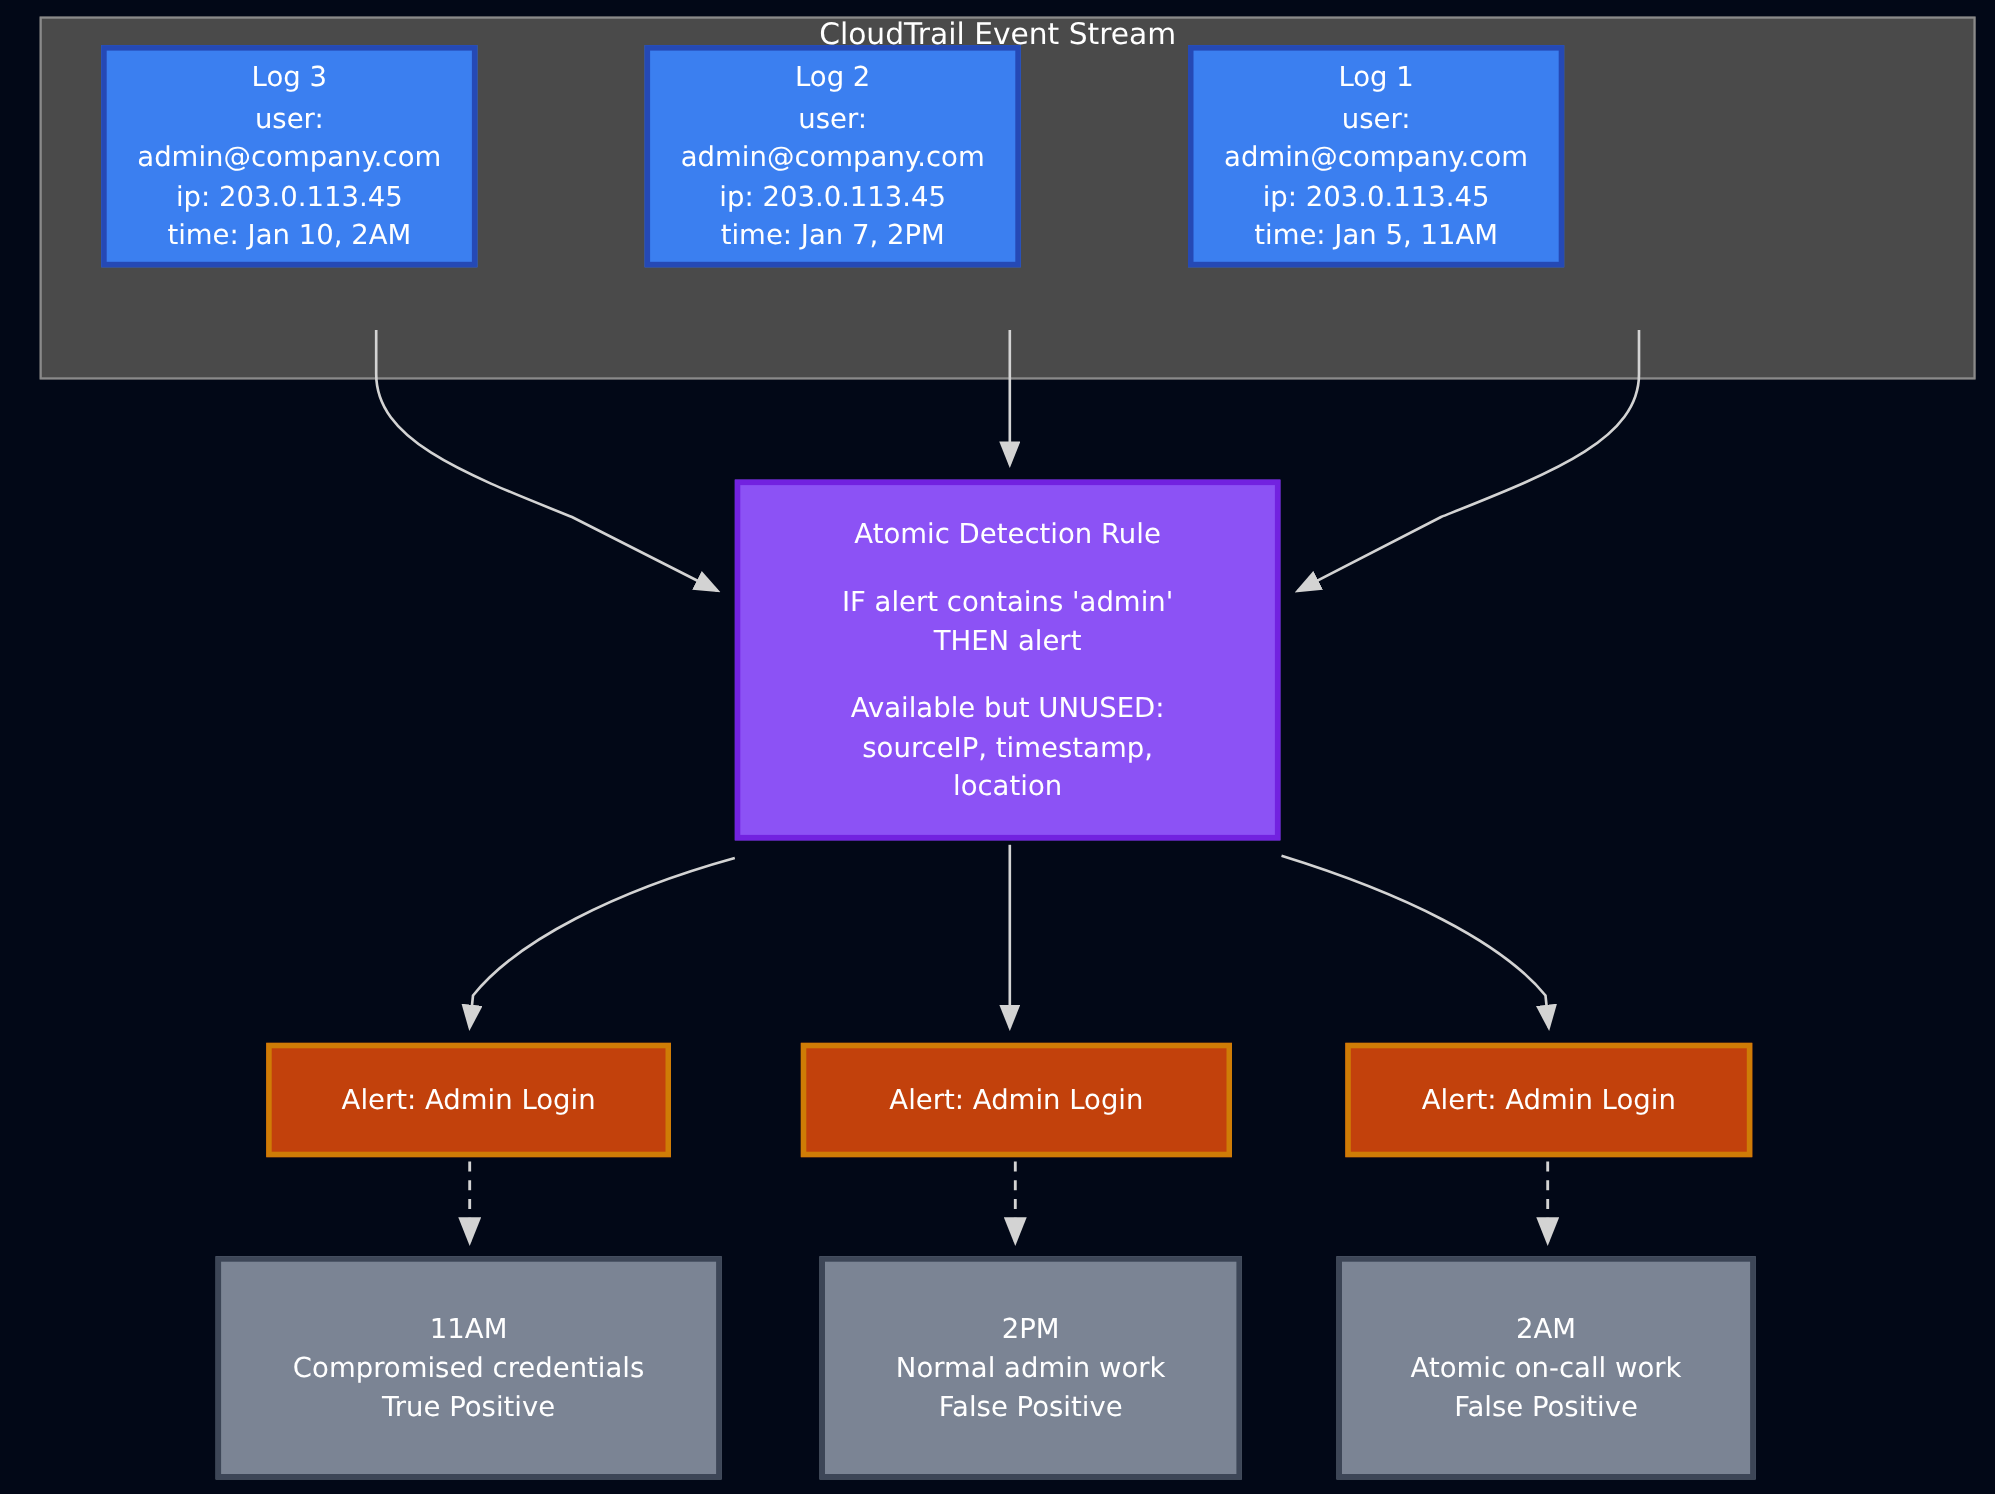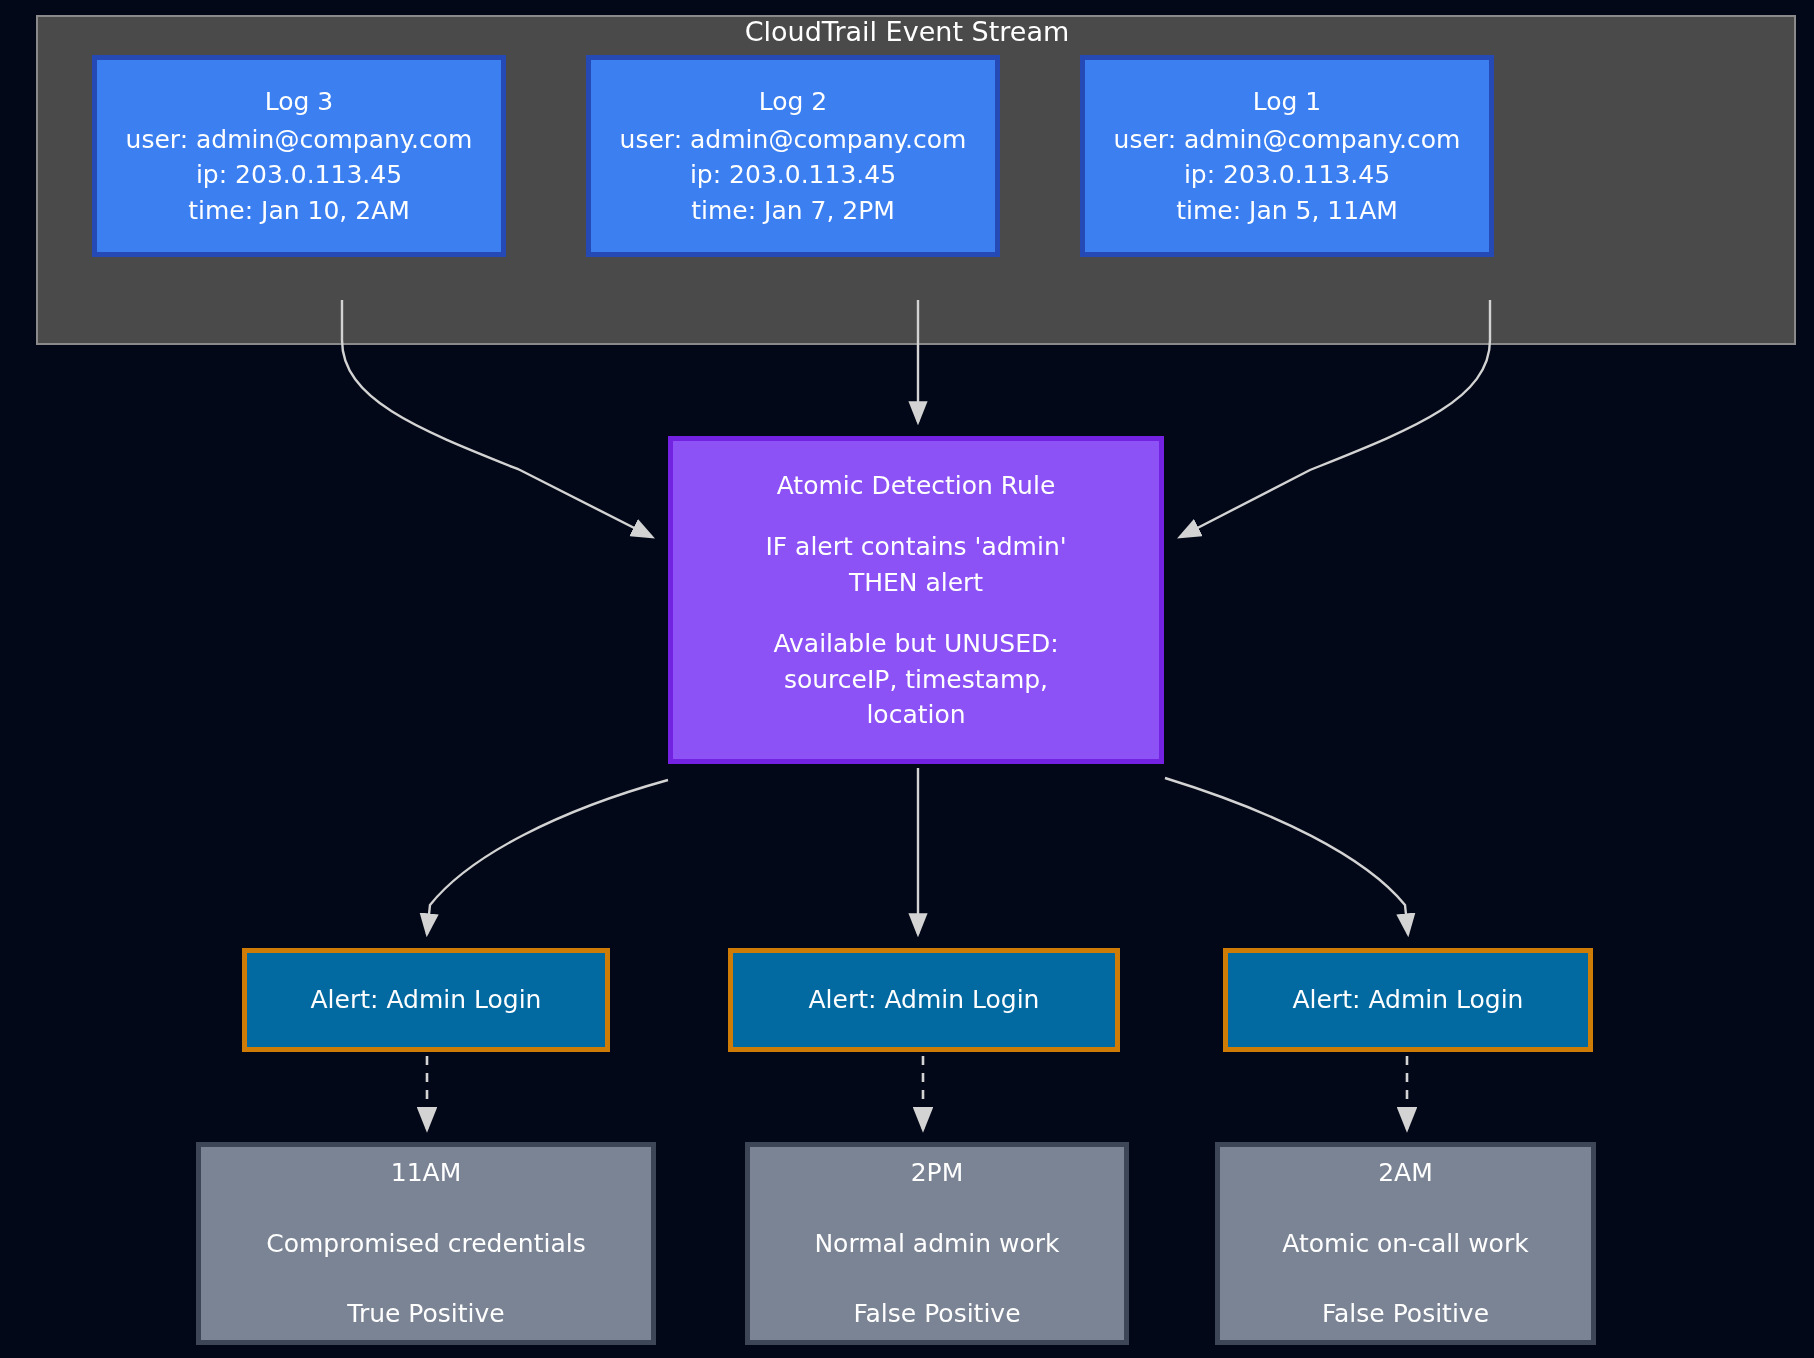--- a/index.html
+++ b/index.html
@@ -61,23 +61,23 @@
     text-align: center;
     font-size: 27px;
     color: #ffffff;
     z-index: 2;
   }
   
   .log-node {
     background: #3b7ff0;
     border: 5px solid #2549b5;
     font-size: 25px;
-    width: 414px;
+    width: 342px;
     height: 202px;
-    top: 55px;
+    top: 41px;
   }
   .log-node .title { margin-bottom: 2px; }
   #log3 { left: 92px; }
   #log2 { left: 586px; }
   #log1 { left: 1080px; }
 
   
   #rule {
     left: 668px;
     top: 436px;
@@ -85,38 +85,37 @@
     height: 328px;
     background: #8c52f5;
     border: 5px solid #7222e0;
     font-size: 25px;
     padding: 0 28px;
   }
   #rule .spacer { height: 26px; }
 
   
   .alert-node {
-    background: #0369a1;
+    background: #c2410c;
     border: 5px solid #cf7c06;
     font-size: 25px;
     height: 104px;
     top: 948px;
   }
   #alert1 { left: 242px; width: 368px; }
   #alert2 { left: 728px; width: 392px; }
   #alert3 { left: 1223px; width: 370px; }
 
   
   .outcome-node {
     background: #7b8494;
     border: 5px solid #3d4657;
     font-size: 25px;
     height: 203px;
     top: 1142px;
-    gap: 35px;
   }
   #outcome1 { left: 196px; width: 460px; }
   #outcome2 { left: 745px; width: 384px; }
   #outcome3 { left: 1215px; width: 381px; }
 </style>
 </head>
 <body>
 
 <div id="canvas">
 

